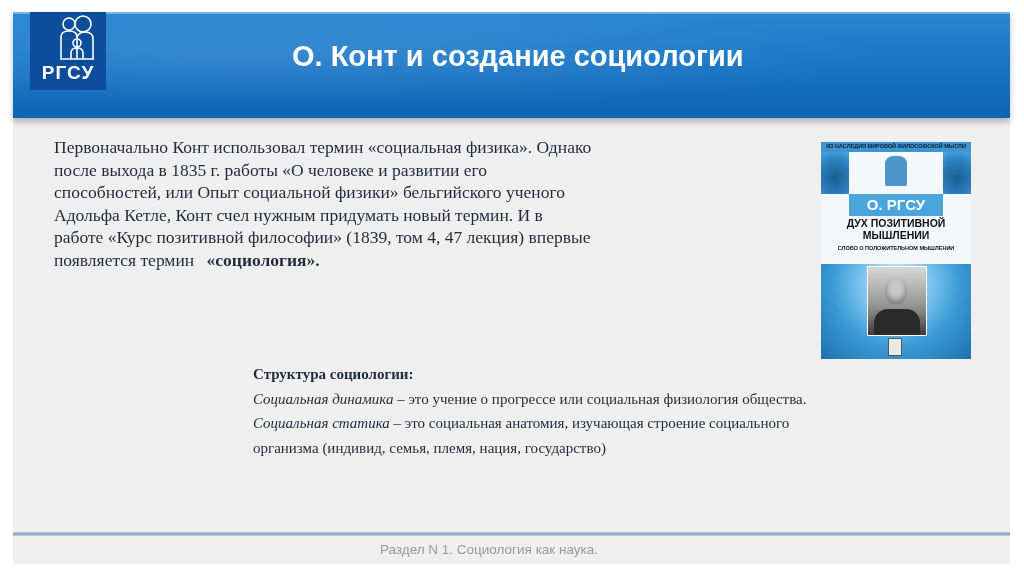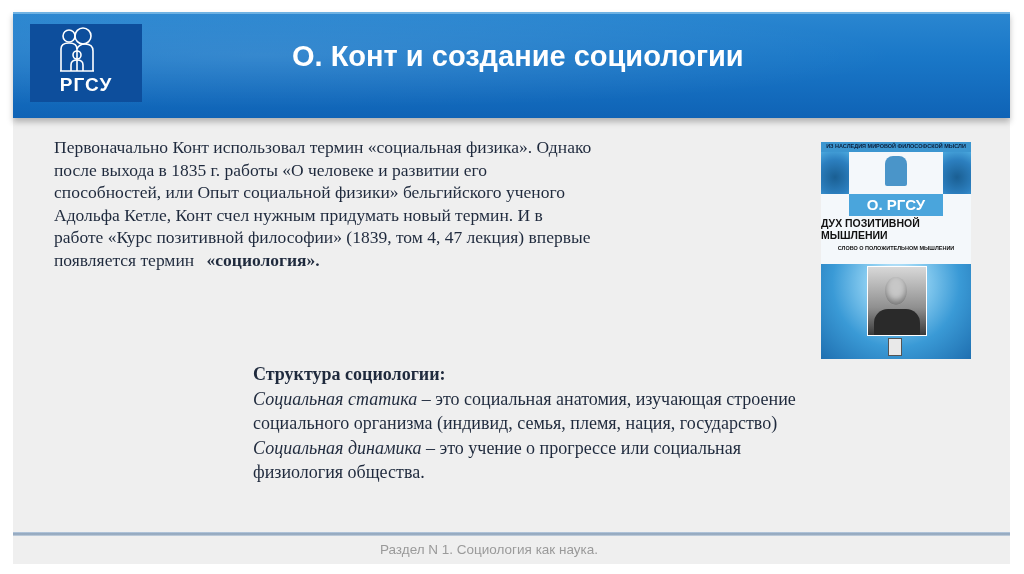--- a/index.html
+++ b/index.html
@@ -15,21 +15,21 @@
     position: absolute; left: 13px; top: 12px; width: 997px; height: 104px;
     background: linear-gradient(180deg, #2a86d0 0%, #1a78c8 40%, #0f63b6 100%);
     border-top: 2px solid #6fb2e3;
     box-shadow: 0 4px 6px rgba(0,0,0,0.25);
   }
   .header::after {
     content: ""; position: absolute; left: 0; right: 0; top: 0; height: 100%;
     background: radial-gradient(ellipse at 25% 40%, rgba(255,255,255,0.12), rgba(255,255,255,0) 60%);
   }
   .logo {
-    position: absolute; left: 30px; top: 24px; width: 112px; height: 78px;
+    position: absolute; left: 30px; top: 12px; width: 76px; height: 78px;
     background: #0d4e9c; z-index: 2;
   }
   .logo-mark { position: absolute; left: 25px; top: 3px; width: 48px; height: 50px; }
   .logo-text {
     position: absolute; left: 0; right: 0; bottom: 6px; text-align: center;
     color: #ffffff; font-family: "Liberation Sans", sans-serif; font-weight: bold; font-size: 19px;
     letter-spacing: 1px;
   }
   .title {
     position: absolute; left: 292px; top: 40px; color: #ffffff; z-index: 2;
@@ -72,21 +72,21 @@
     position: absolute; left: 0; right: 0; top: 52px; height: 70px; background: #f4f8fb;
   }
   .book .name-box {
     position: absolute; left: 28px; right: 28px; top: 52px; height: 22px; background: #4aa5dc;
   }
   .book .author {
     position: absolute; left: 0; right: 0; top: 54px; text-align: center; color: #ffffff;
     font-family: "Liberation Sans", sans-serif; font-size: 15px; font-weight: bold;
   }
   .book .btitle {
-    position: absolute; left: 0; right: 0; top: 75px; text-align: left; color: #111;
+    position: absolute; left: 0; right: 0; top: 75px; text-align: center; color: #111;
     font-family: "Liberation Sans", sans-serif; font-size: 10.5px; font-weight: bold; line-height: 12px;
   }
   .book .subtitle {
     position: absolute; left: 0; right: 0; top: 103px; text-align: center; color: #111;
     font-family: "Liberation Sans", sans-serif; font-size: 5.5px; font-weight: bold; white-space: nowrap;
   }
   .book .rays {
     position: absolute; left: 0; right: 0; top: 122px; bottom: 0;
     background: radial-gradient(ellipse at 50% 20%, #e8f6ff 0%, #8fd0f2 25%, #3a9ad6 60%, #1f6fb0 100%);
   }
@@ -102,21 +102,21 @@
   .book .coat {
     position: absolute; left: 6px; bottom: 0; width: 46px; height: 26px; background: #2a2a2a;
     border-radius: 14px 14px 0 0;
   }
   .book .emblem {
     position: absolute; left: 67px; top: 196px; width: 12px; height: 16px; background: #e9e9e9;
     border: 1px solid #555;
   }
   .struct {
     position: absolute; left: 253px; top: 362px; width: 575px;
-    font-size: 18px; line-height: 24.5px; color: #1f2a3d;
+    font-size: 15px; line-height: 24.5px; color: #1f2a3d;
   }
   .struct .heading { font-weight: bold; }
   .struct i { font-style: italic; }
   .footer-line {
     position: absolute; left: 13px; top: 532px; width: 997px; height: 4px;
     background: linear-gradient(180deg, #b9cde3 0%, #8a9fb6 50%, #c9d6e3 100%);
   }
   .footer-text {
     position: absolute; left: 4px; width: 970px; top: 542px; text-align: center;
     font-family: "Liberation Sans", sans-serif; font-size: 13.5px; color: #9a9a9a;
@@ -168,18 +168,18 @@
   <div class="rays"></div>
   <div class="portrait">
     <div class="coat"></div>
     <div class="face"></div>
   </div>
   <div class="emblem"></div>
 </div>
 
 <div class="struct">
   <div class="heading">Структура социологии:</div>
+  <div><i>Социальная динамика</i><span> – это учение о прогрессе или социальная физиология общества.</span></div>
   <div><i>Социальная статика</i><span> – это социальная анатомия, изучающая строение социального организма (индивид, семья, племя, нация, государство)</span></div>
-  <div><i>Социальная динамика</i><span> – это учение о прогрессе или социальная физиология общества.</span></div>
 </div>
 
 <div class="footer-line"></div>
 <div class="footer-text">Раздел N 1. Социология как наука.</div>
 
 </body></html>

